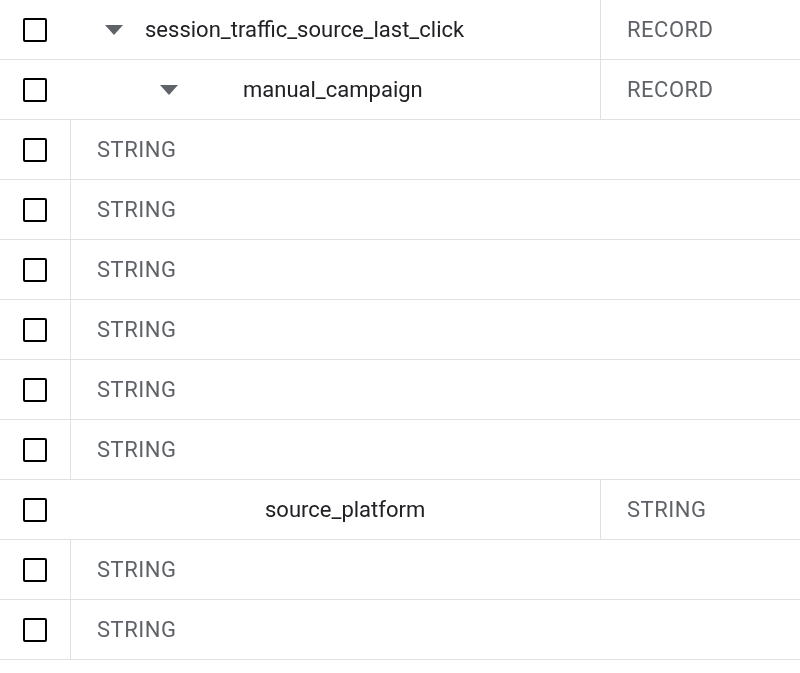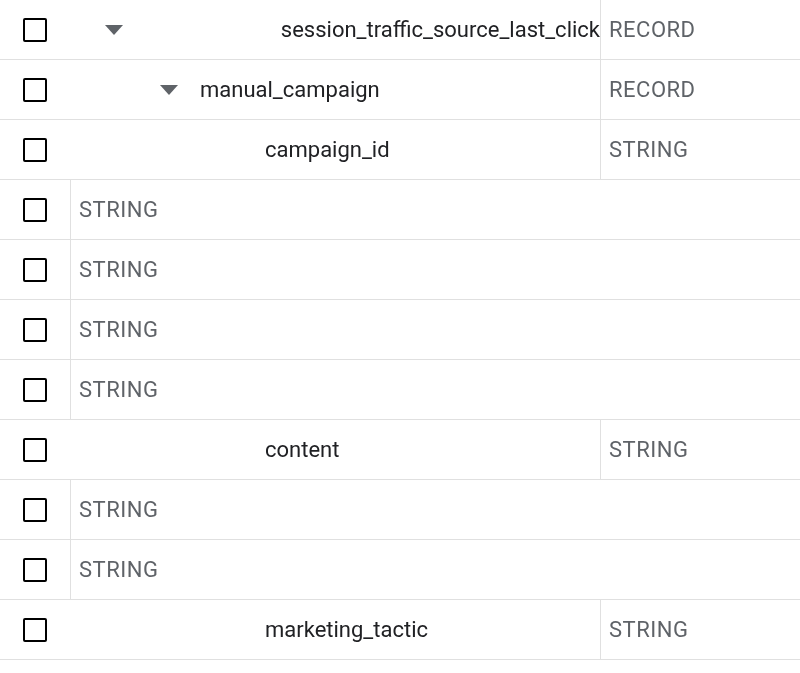--- a/index.html
+++ b/index.html
@@ -55,32 +55,32 @@
       font-size: 22px;
       color: #202124;
       overflow: hidden;
       text-overflow: ellipsis;
       white-space: nowrap;
     }
     .type-cell {
       width: 200px;
       flex-shrink: 0;
       border-left: 1px solid #e0e0e0;
-      padding-left: 8px;
+      padding-left: 26px;
       font-size: 22px;
       color: #5f6368;
       height: 100%;
       display: flex;
       align-items: center;
       letter-spacing: 0.5px;
     }
     .indent-0 .expand-cell { width: 75px; padding-left: 35px; }
-    .indent-0 .field-cell { padding-left: 0; text-align: right; }
+    .indent-0 .field-cell { padding-left: 0; }
     .indent-1 .expand-cell { width: 130px; padding-left: 90px; }
-    .indent-1 .field-cell { padding-left: 0; }
+    .indent-1 .field-cell { padding-left: 0; margin-left: 43px; }
     .indent-2 .expand-cell { width: 0; }
     .indent-2 .field-cell { padding-left: 195px; }
   </style>
 </head>
 <body>
 
 <div class="schema-table">
 
   <div class="schema-row indent-0">
     <div class="checkbox-cell">
@@ -102,21 +102,20 @@
     </div>
     <div class="field-cell">manual_campaign</div>
     <div class="type-cell">RECORD</div>
   </div>
 
   <div class="schema-row indent-2">
     <div class="checkbox-cell">
       <div class="checkbox"></div>
     </div>
     <div class="expand-cell"></div>
-    <div class="field-cell">campaign_id</div>
     <div class="type-cell">STRING</div>
   </div>
 
   <div class="schema-row indent-2">
     <div class="checkbox-cell">
       <div class="checkbox"></div>
     </div>
     <div class="expand-cell"></div>
     <div class="type-cell">STRING</div>
   </div>
@@ -143,42 +142,41 @@
     </div>
     <div class="expand-cell"></div>
     <div class="type-cell">STRING</div>
   </div>
 
   <div class="schema-row indent-2">
     <div class="checkbox-cell">
       <div class="checkbox"></div>
     </div>
     <div class="expand-cell"></div>
-    <div class="field-cell">content</div>
+    <div class="type-cell">STRING</div>
+  </div>
+
+  <div class="schema-row indent-2">
+    <div class="checkbox-cell">
+      <div class="checkbox"></div>
+    </div>
+    <div class="expand-cell"></div>
+    <div class="field-cell">source_platform</div>
     <div class="type-cell">STRING</div>
   </div>
 
   <div class="schema-row indent-2">
     <div class="checkbox-cell">
       <div class="checkbox"></div>
     </div>
     <div class="expand-cell"></div>
     <div class="type-cell">STRING</div>
   </div>
 
   <div class="schema-row indent-2">
     <div class="checkbox-cell">
       <div class="checkbox"></div>
     </div>
     <div class="expand-cell"></div>
     <div class="type-cell">STRING</div>
   </div>
 
-  <div class="schema-row indent-2">
-    <div class="checkbox-cell">
-      <div class="checkbox"></div>
-    </div>
-    <div class="expand-cell"></div>
-    <div class="field-cell">marketing_tactic</div>
-    <div class="type-cell">STRING</div>
-  </div>
-
 </div>
 
 </body></html>

